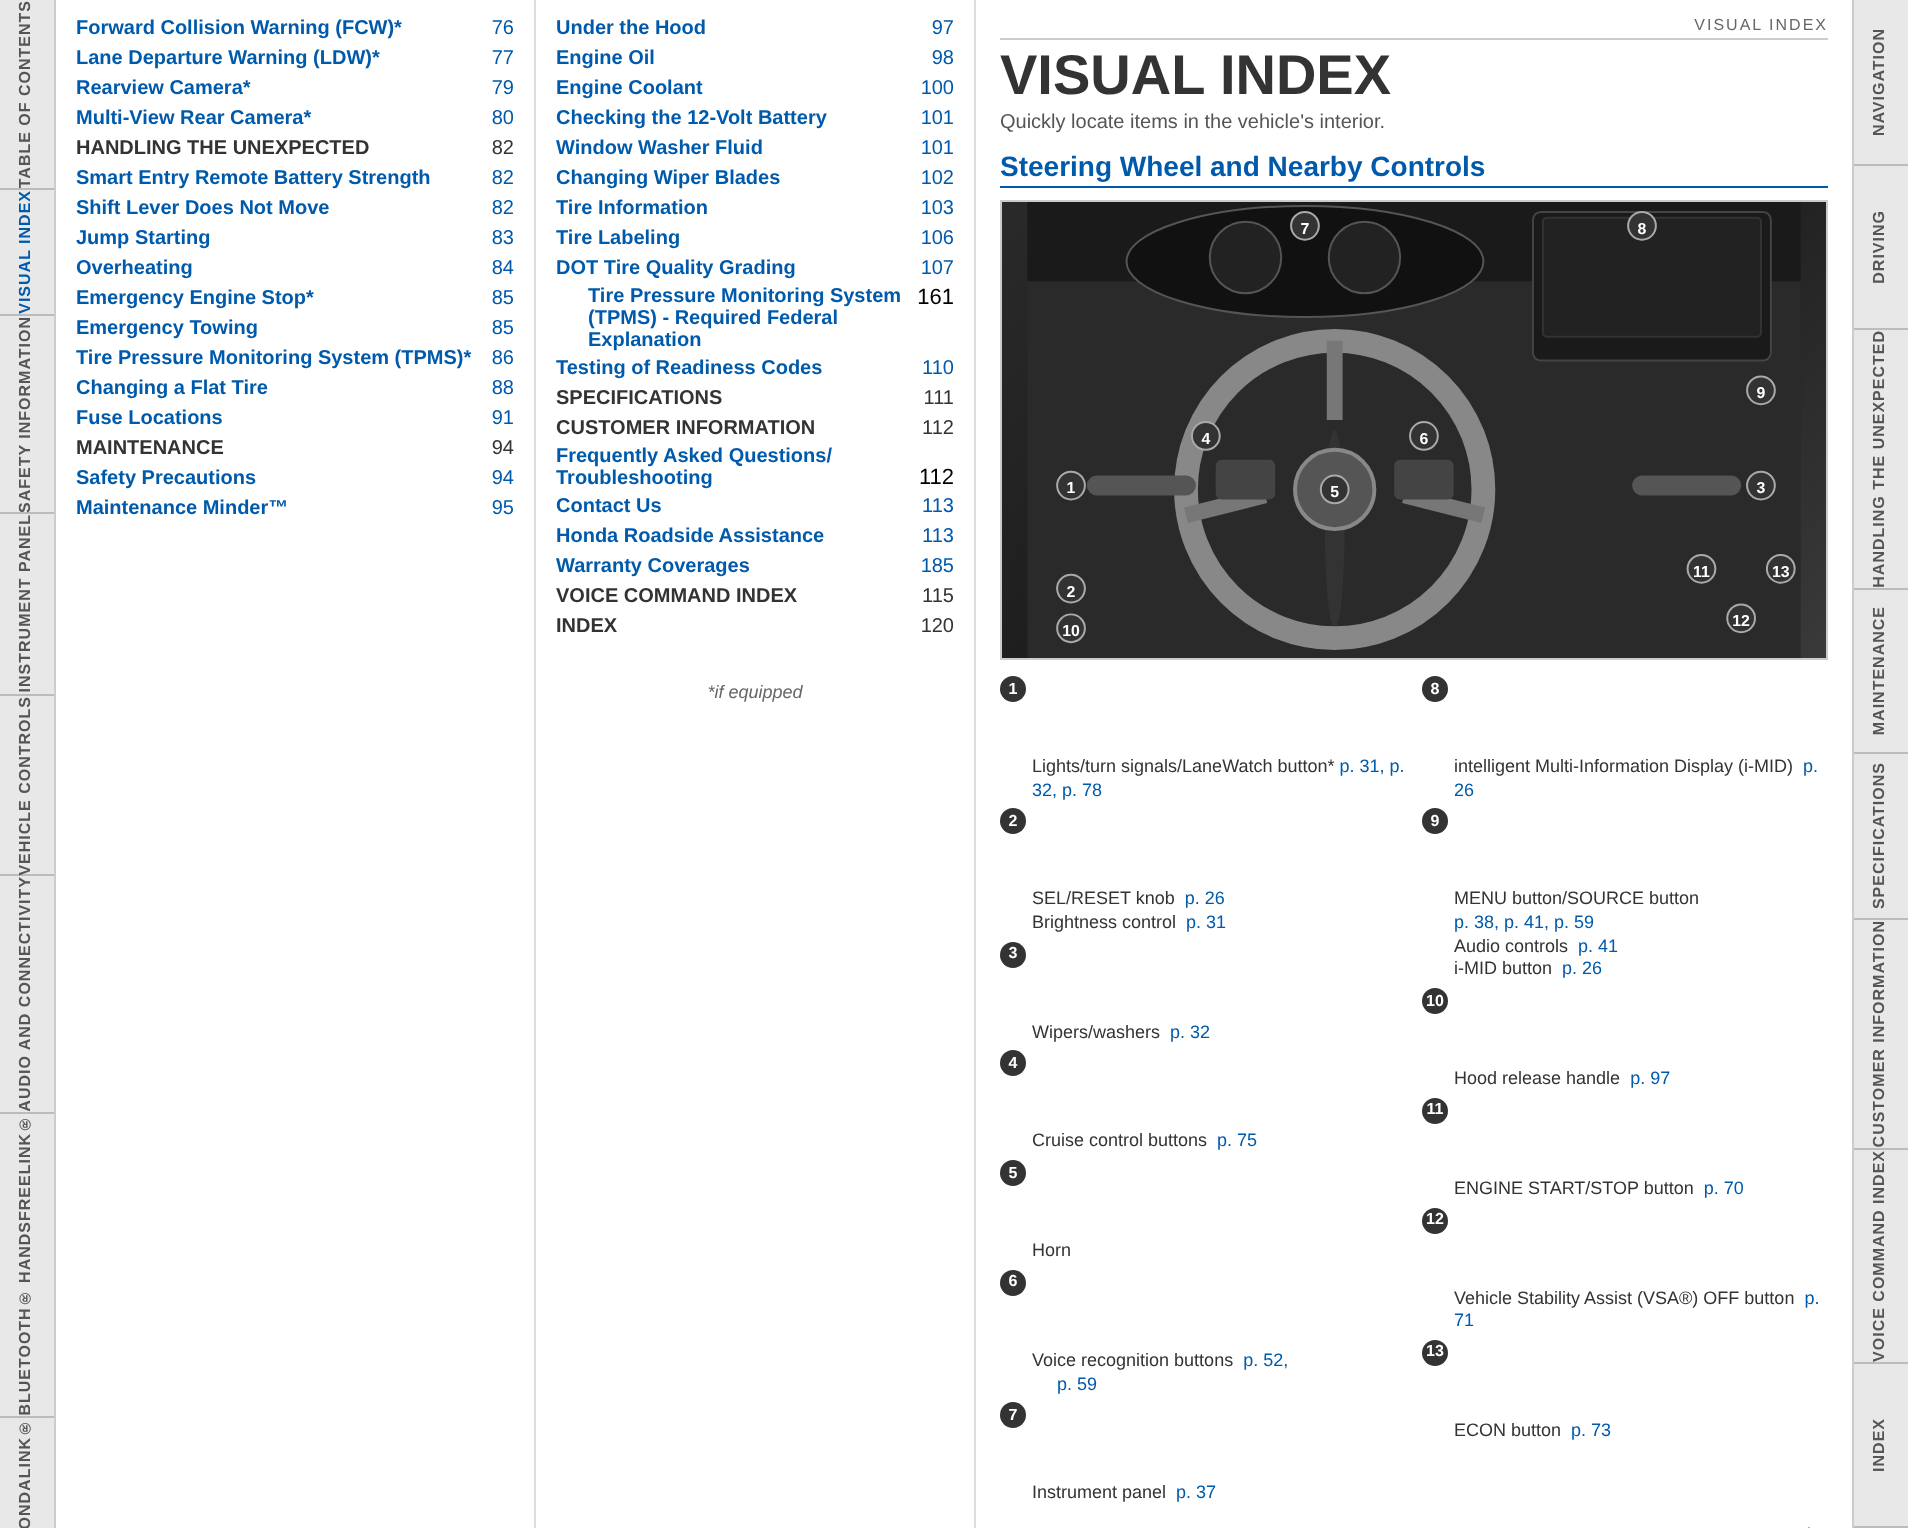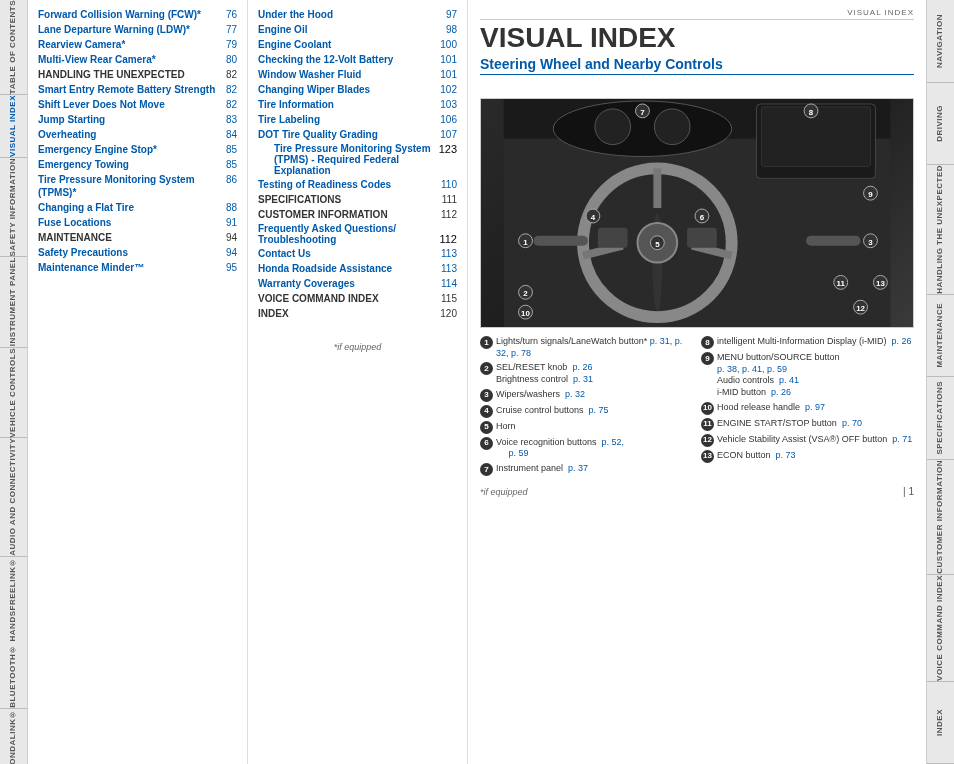--- a/index.html
+++ b/index.html
@@ -46,21 +46,21 @@
 
     
     .main-content {
       flex: 1;
       display: flex;
       overflow: hidden;
     }
 
     
     .toc-column {
-      width: 220px;
+      width: 240px;
       padding: 8px 10px;
       border-right: 1px solid #ddd;
       overflow: hidden;
     }
     .toc-entry {
       display: flex;
       justify-content: space-between;
       margin-bottom: 2px;
       line-height: 1.3;
     }
@@ -119,21 +119,21 @@
     .vi-subtitle {
       font-size: 10px;
       color: #555;
       margin-bottom: 8px;
     }
 
     .vi-section-title {
       font-size: 14px;
       font-weight: bold;
       color: #005aab;
-      margin-bottom: 23px;
+      margin-bottom: 6px;
       border-bottom: 1px solid #005aab;
       padding-bottom: 2px;
     }
 
     .vi-diagram {
       width: 100%;
       height: 230px;
       background: #f0f0f0;
       border: 1px solid #ccc;
       margin-bottom: 8px;
@@ -162,20 +162,21 @@
       line-height: 1.5;
     }
     .vi-label-item {
       display: flex;
       align-items: flex-start;
       margin-bottom: 3px;
     }
     .vi-label-text {
       color: #333;
       line-height: 1.3;
+      margin-top: 40px;
     }
     .vi-label-text a {
       color: #005aab;
       text-decoration: none;
     }
 
     
     .right-sidebar {
       width: 28px;
       background: #e8e8e8;
@@ -361,21 +362,21 @@
       <a href="#">Tire Labeling</a>
       <span class="page-num">106</span>
     </div>
     <div class="toc-entry">
       <a href="#">DOT Tire Quality Grading</a>
       <span class="page-num">107</span>
     </div>
     <div style="margin-bottom:2px;">
       <div style="display:flex;justify-content:space-between;align-items:flex-start;">
         <a href="#" style="color:#005aab;text-decoration:none;font-size:10px;font-weight:bold;flex:1;padding-right:2px;margin-left:16px;">Tire Pressure Monitoring System (TPMS) - Required Federal Explanation</a>
-        <span class="page-num">123</span>
+        <span class="page-num">161</span>
       </div>
     </div>
     <div class="toc-entry">
       <a href="#">Testing of Readiness Codes</a>
       <span class="page-num">110</span>
     </div>
     <div class="toc-entry disabled">
       <span style="font-size:10px;font-weight:bold;color:#333;">SPECIFICATIONS</span>
       <span class="page-num" style="color:#333;">111</span>
     </div>
@@ -392,38 +393,39 @@
     <div class="toc-entry">
       <a href="#">Contact Us</a>
       <span class="page-num">113</span>
     </div>
     <div class="toc-entry">
       <a href="#">Honda Roadside Assistance</a>
       <span class="page-num">113</span>
     </div>
     <div class="toc-entry">
       <a href="#">Warranty Coverages</a>
-      <span class="page-num">114</span>
+      <span class="page-num">185</span>
     </div>
     <div class="toc-entry disabled">
       <span style="font-size:10px;font-weight:bold;color:#333;">VOICE COMMAND INDEX</span>
       <span class="page-num" style="color:#333;">115</span>
     </div>
     <div class="toc-entry disabled">
       <span style="font-size:10px;font-weight:bold;color:#333;">INDEX</span>
       <span class="page-num" style="color:#333;">120</span>
     </div>
     <div style="margin-top:20px;text-align:center;">
       <span style="font-size:9px;color:#666;font-style:italic;">*if equipped</span>
     </div>
   </div>
 
   <div class="visual-index-column">
     <div class="vi-header-label">VISUAL INDEX</div>
     <div class="vi-title">VISUAL INDEX</div>
+    <div class="vi-subtitle">Quickly locate items in the vehicle's interior.</div>
     <div class="vi-section-title">Steering Wheel and Nearby Controls</div>
 
     <div class="vi-diagram">
       <div class="vi-diagram-inner">
         
         <svg width="100%" height="100%" viewBox="0 0 390 230" xmlns="http://www.w3.org/2000/svg">
 
           <rect width="390" height="230" fill="#2a2a2a"></rect>
 
           <rect x="0" y="0" width="390" height="40" fill="#1a1a1a" rx="0"></rect>

